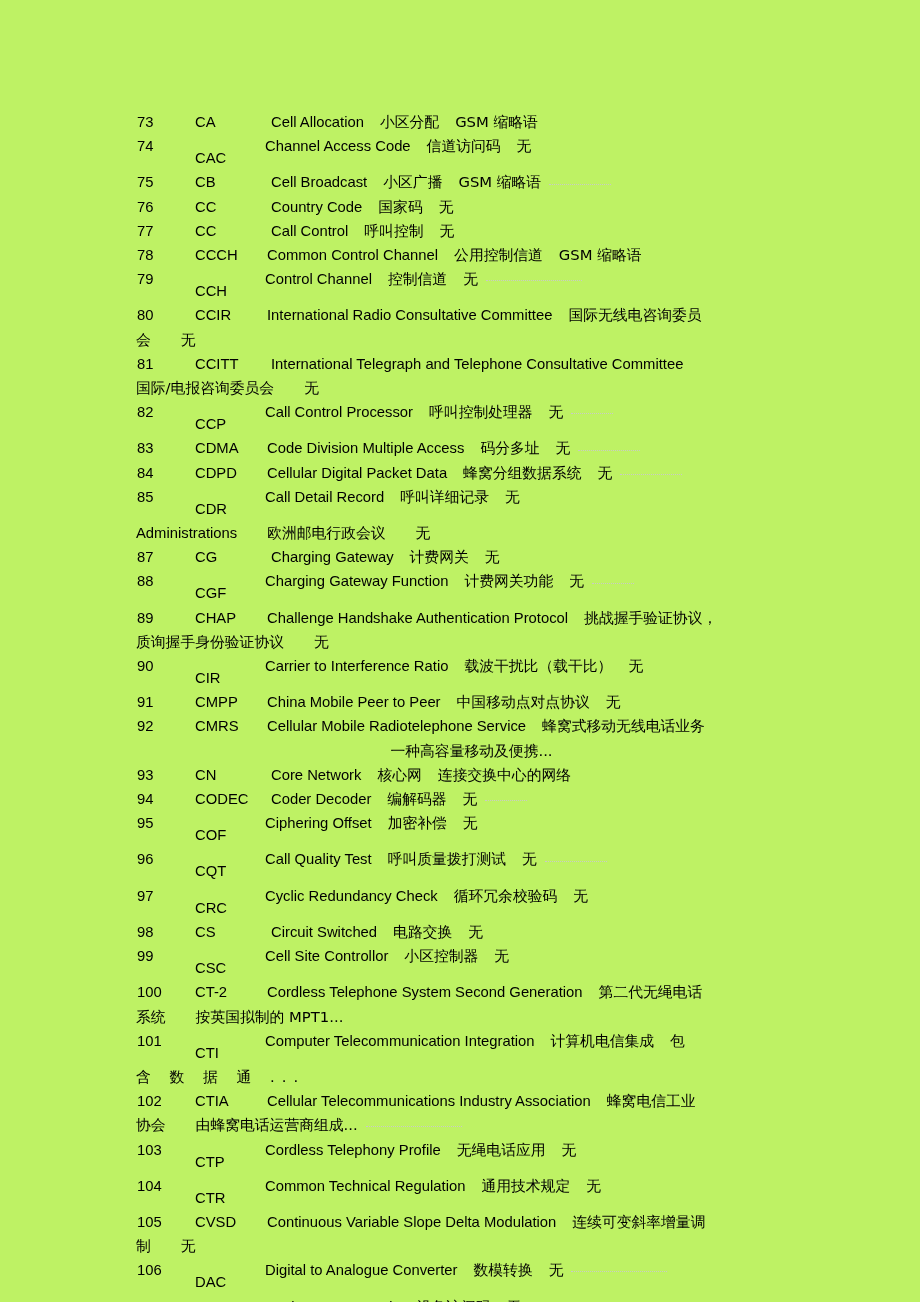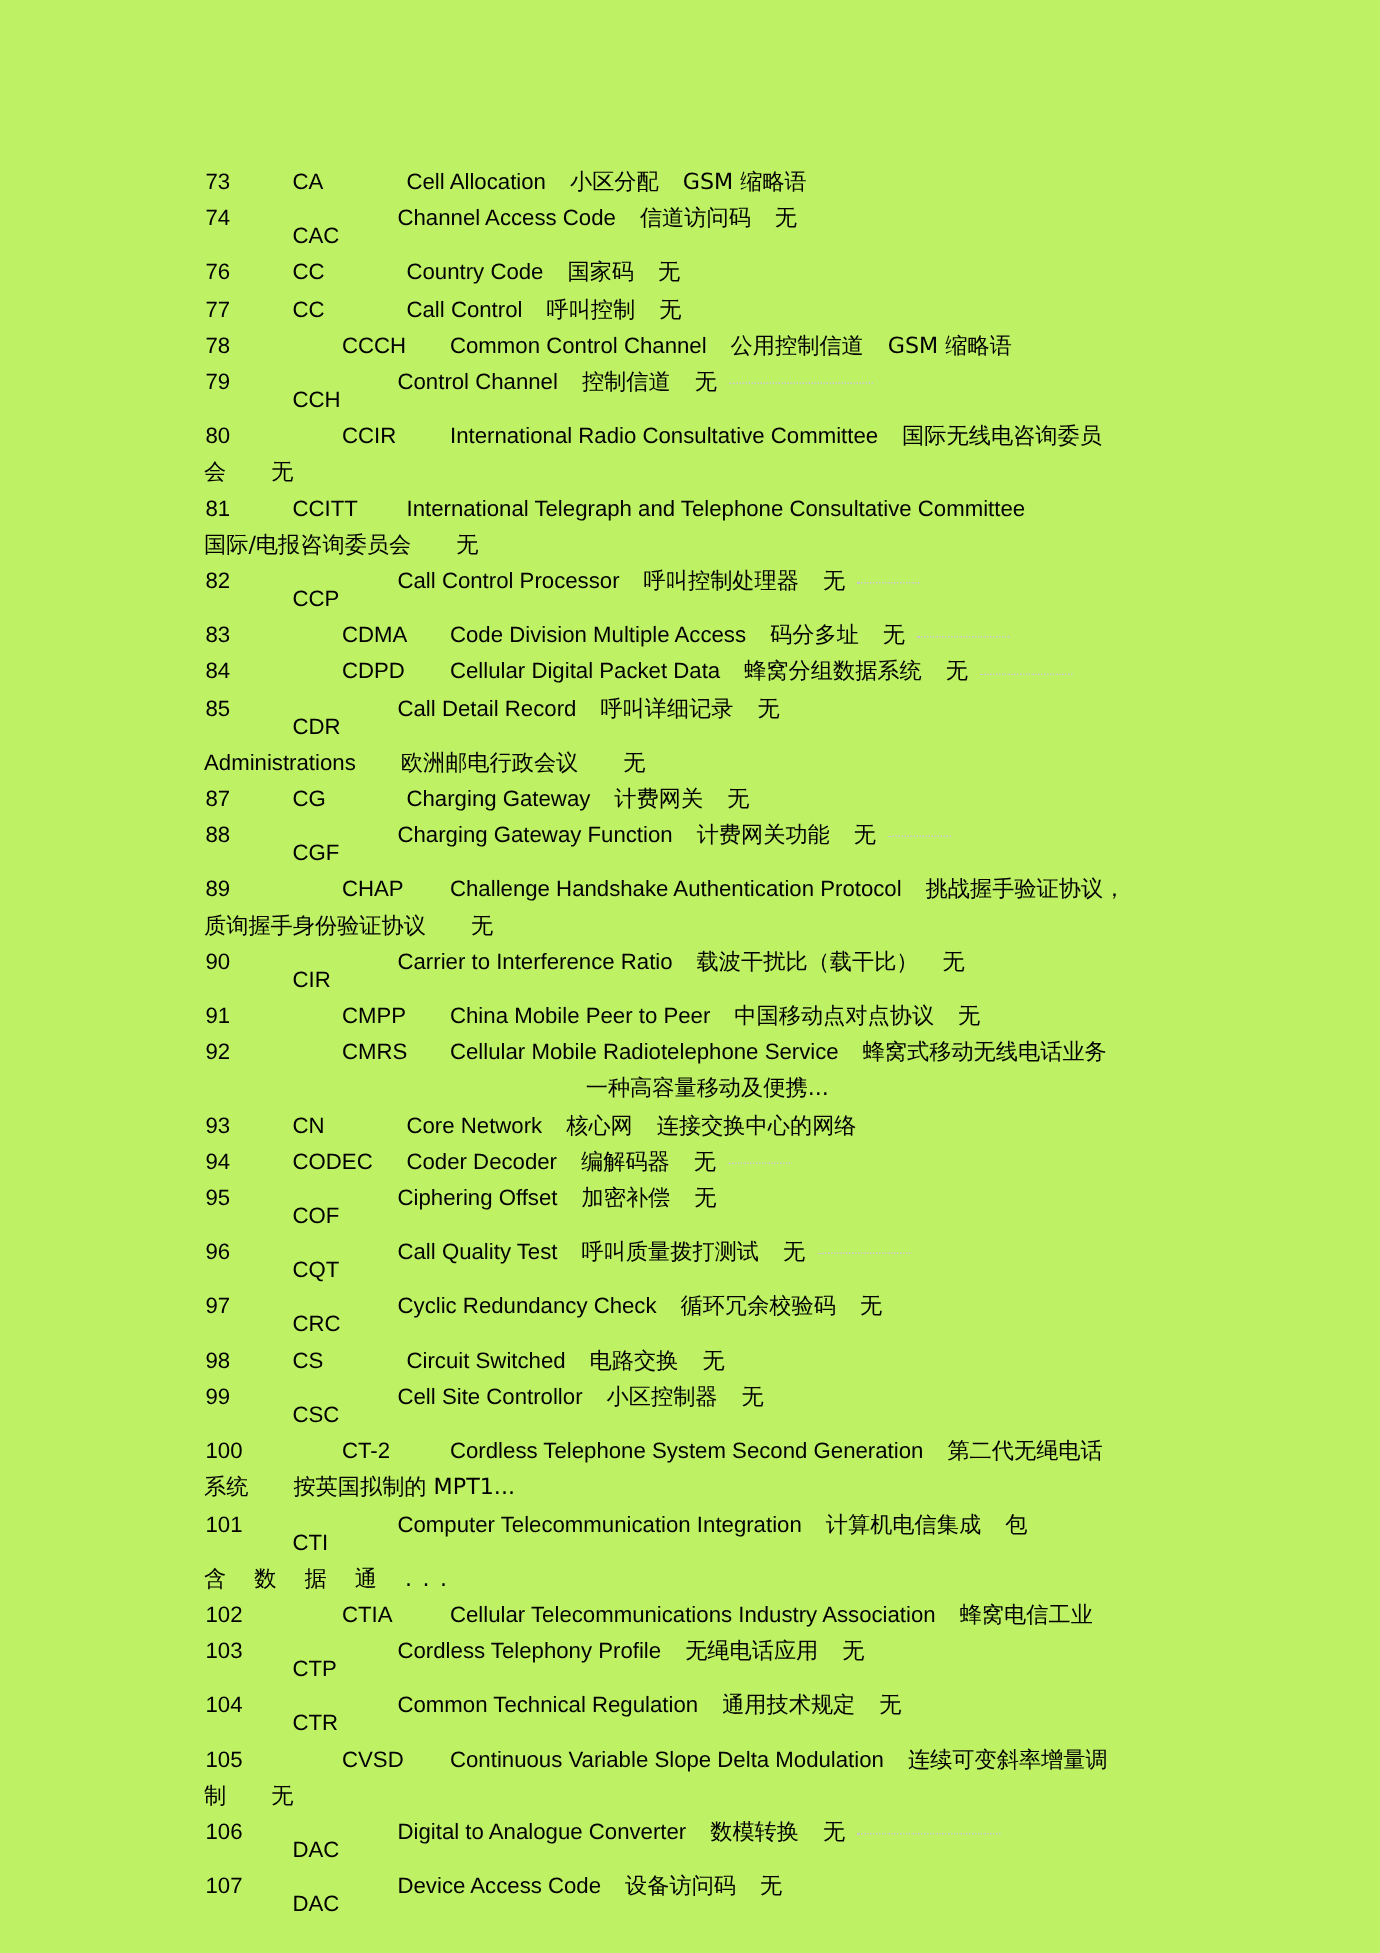--- a/index.html
+++ b/index.html
@@ -48,21 +48,21 @@
     width: 58px;
     vertical-align: top;
   }
   .c-abbr {
     display: inline-block;
     vertical-align: top;
     padding-right: 14px;
   }
   .c-abbr.w2 { width: 62px; }
   .c-abbr.w3 { width: 56px; margin-top: 12px; }
-  .c-abbr.w4 { width: 58px; margin-left: 33px; }
+  .c-abbr.w4 { width: 58px; }
   .c-abbr.w5 { width: 62px; }
   .c-en {
     display: inline-block;
     vertical-align: top;
     padding-right: 16px;
   }
   .c-zh {
     display: inline-block;
     vertical-align: top;
     padding-right: 16px;
@@ -112,20 +112,23 @@
 
 <div id="page">
   <div id="glossary">
       <div class="entry">
         <span class="line1"><span class="c-num">73</span><span class="c-abbr w2">CA</span><span class="c-en">Cell Allocation</span><span class="c-zh">小区分配</span><span class="c-note">GSM 缩略语</span></span>
       </div>
       <div class="entry">
         <span class="line1"><span class="c-num">74</span><span class="c-abbr w3">CAC</span><span class="c-en">Channel Access Code</span><span class="c-zh">信道访问码</span><span class="c-note">无</span></span>
       </div>
       <div class="entry">
+        <span class="line1"><span class="c-num">75</span><span class="c-abbr w2">CB</span><span class="c-en">Cell Broadcast</span><span class="c-zh">小区广播</span><span class="c-note">GSM 缩略语</span><span class="artifact a-md"></span></span>
+      </div>
+      <div class="entry">
         <span class="line1"><span class="c-num">76</span><span class="c-abbr w2">CC</span><span class="c-en">Country Code</span><span class="c-zh">国家码</span><span class="c-note">无</span></span>
       </div>
       <div class="entry">
         <span class="line1"><span class="c-num">77</span><span class="c-abbr w2">CC</span><span class="c-en">Call Control</span><span class="c-zh">呼叫控制</span><span class="c-note">无</span></span>
       </div>
       <div class="entry">
         <span class="line1"><span class="c-num">78</span><span class="c-abbr w4">CCCH</span><span class="c-en">Common Control Channel</span><span class="c-zh">公用控制信道</span><span class="c-note">GSM 缩略语</span></span>
       </div>
       <div class="entry">
         <span class="line1"><span class="c-num">79</span><span class="c-abbr w3">CCH</span><span class="c-en">Control Channel</span><span class="c-zh">控制信道</span><span class="c-note">无</span><span class="artifact a-lg"></span></span>
@@ -197,20 +200,21 @@
       <div class="entry">
         <span class="line1"><span class="c-num">100</span><span class="c-abbr w4">CT-2</span><span class="c-en">Cordless Telephone System Second Generation</span><span class="c-zh">第二代无绳电话</span></span>
         <span class="line2"><span class="wrap-zh">系统</span><span class="wrap-note">按英国拟制的 MPT1...</span></span>
       </div>
       <div class="entry">
         <span class="line1"><span class="c-num">101</span><span class="c-abbr w3">CTI</span><span class="c-en">Computer Telecommunication Integration</span><span class="c-zh">计算机电信集成</span><span class="c-note">包</span></span>
         <span class="line2"><span class="wrap-zh spread">含 数 据 通 ...</span></span>
       </div>
       <div class="entry">
         <span class="line1"><span class="c-num">102</span><span class="c-abbr w4">CTIA</span><span class="c-en">Cellular Telecommunications Industry Association</span><span class="c-zh">蜂窝电信工业</span></span>
+        <span class="line2"><span class="wrap-zh">协会</span><span class="wrap-note">由蜂窝电话运营商组成...</span><span class="artifact a-lg"></span></span>
       </div>
       <div class="entry">
         <span class="line1"><span class="c-num">103</span><span class="c-abbr w3">CTP</span><span class="c-en">Cordless Telephony Profile</span><span class="c-zh">无绳电话应用</span><span class="c-note">无</span></span>
       </div>
       <div class="entry">
         <span class="line1"><span class="c-num">104</span><span class="c-abbr w3">CTR</span><span class="c-en">Common Technical Regulation</span><span class="c-zh">通用技术规定</span><span class="c-note">无</span></span>
       </div>
       <div class="entry">
         <span class="line1"><span class="c-num">105</span><span class="c-abbr w4">CVSD</span><span class="c-en">Continuous Variable Slope Delta Modulation</span><span class="c-zh">连续可变斜率增量调</span></span>
         <span class="line2"><span class="wrap-zh">制</span><span class="wrap-note">无</span></span>

